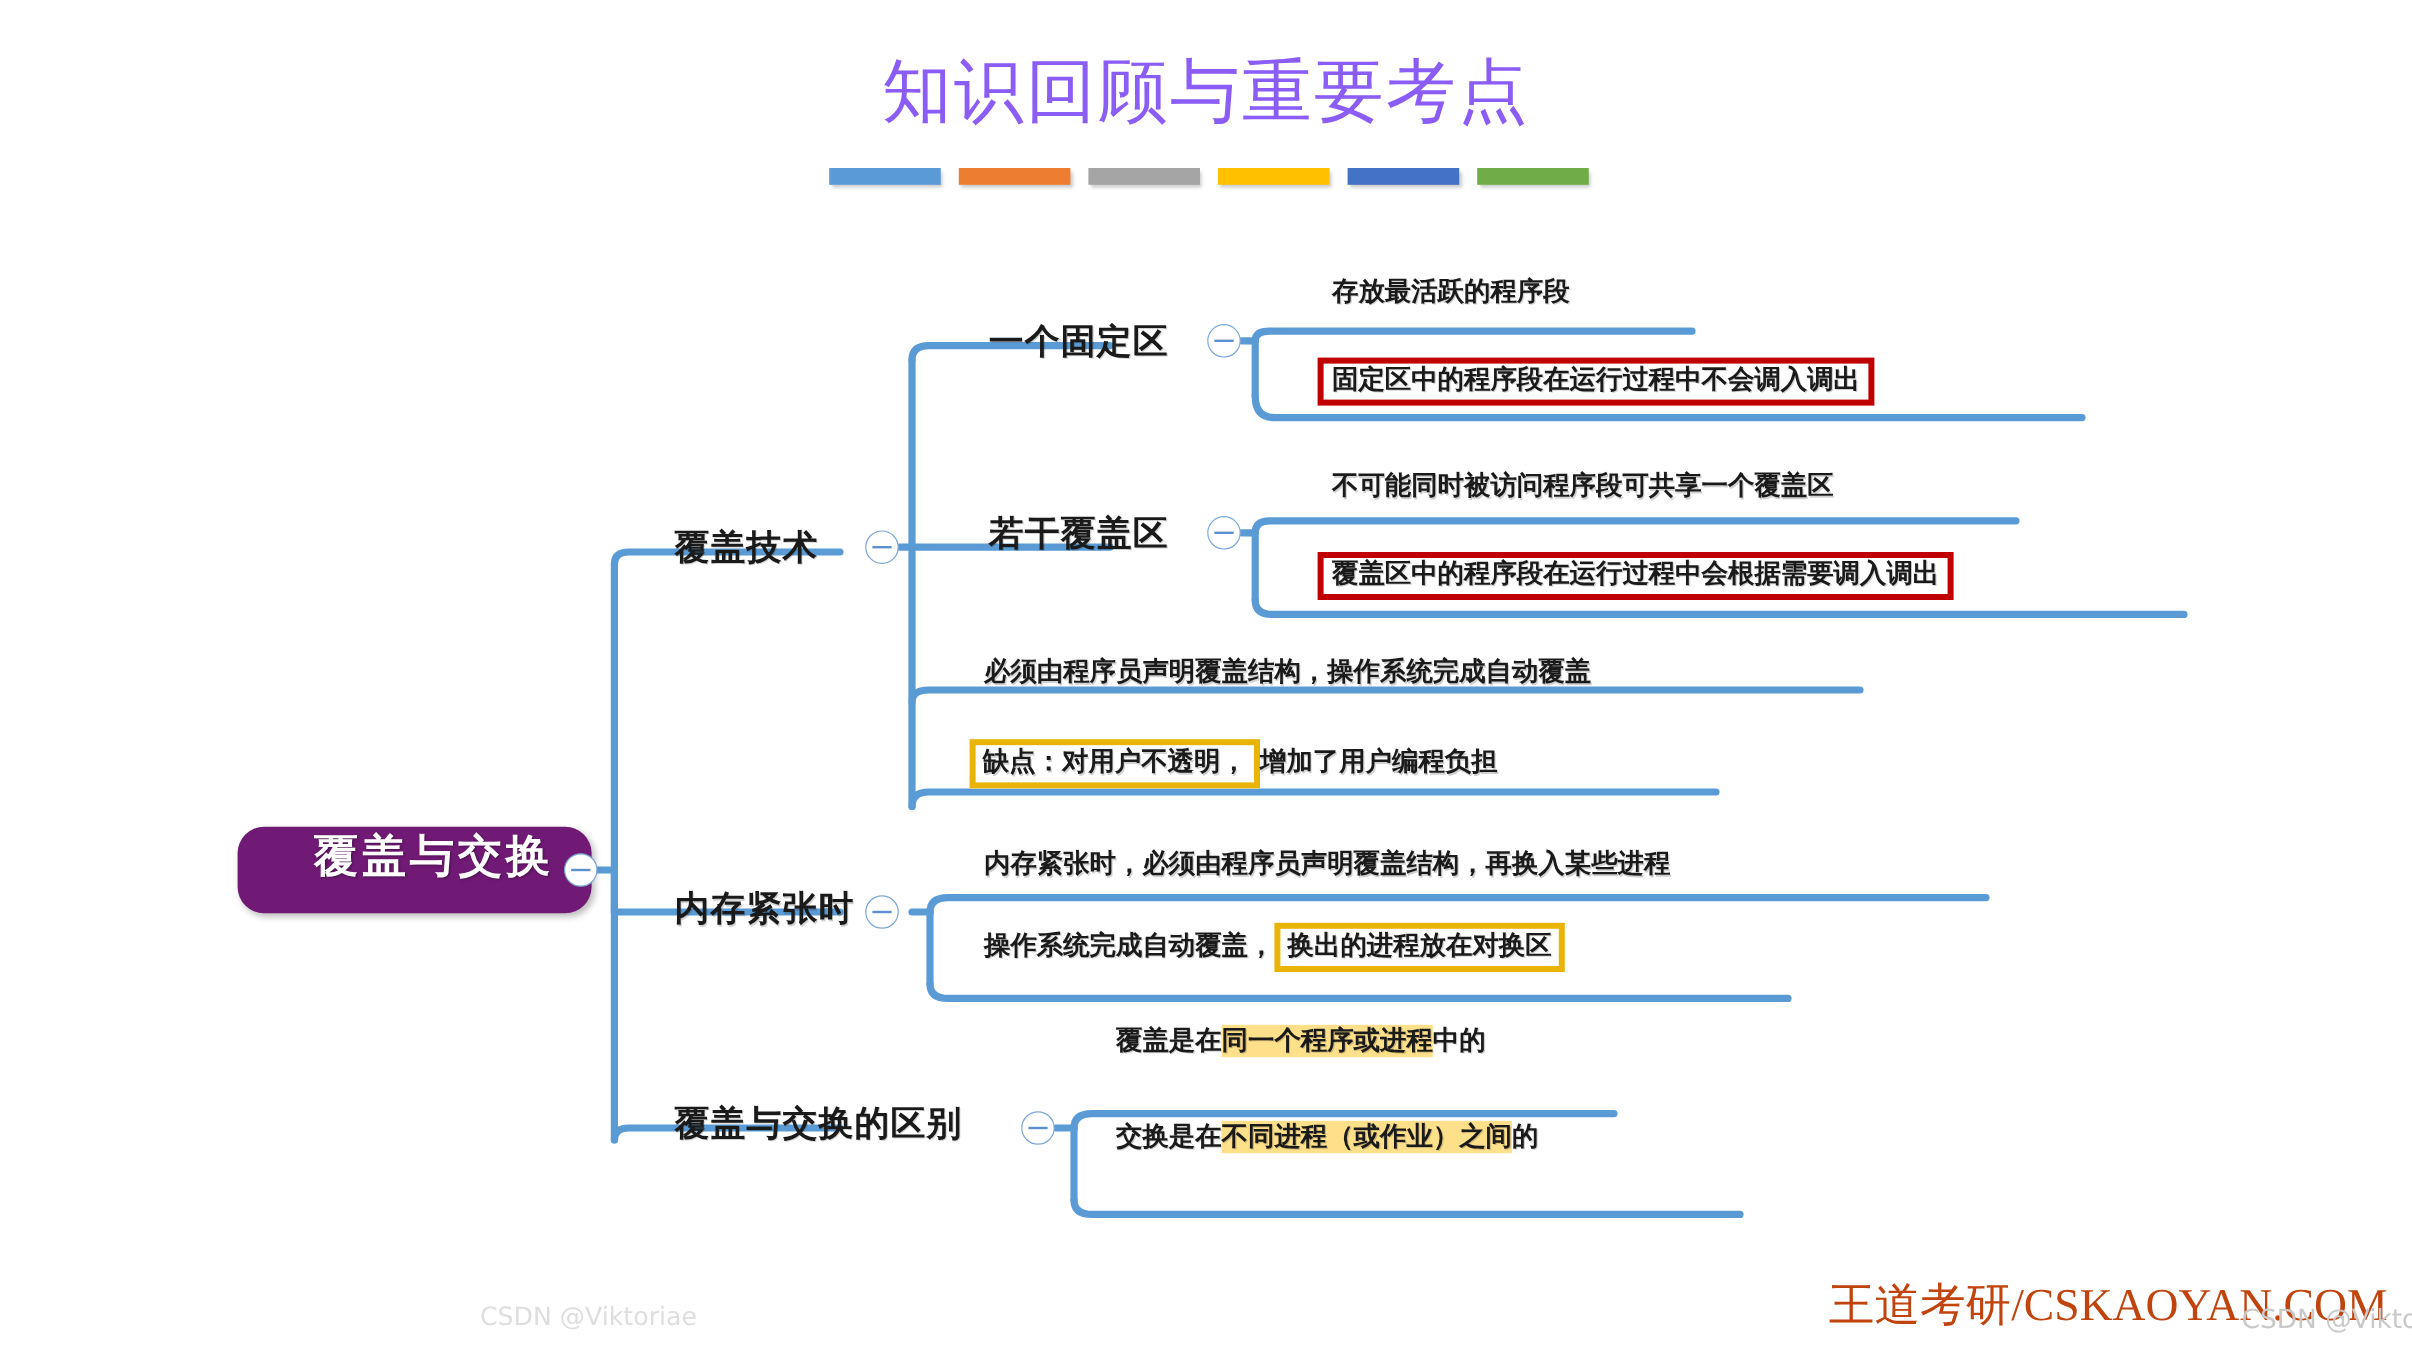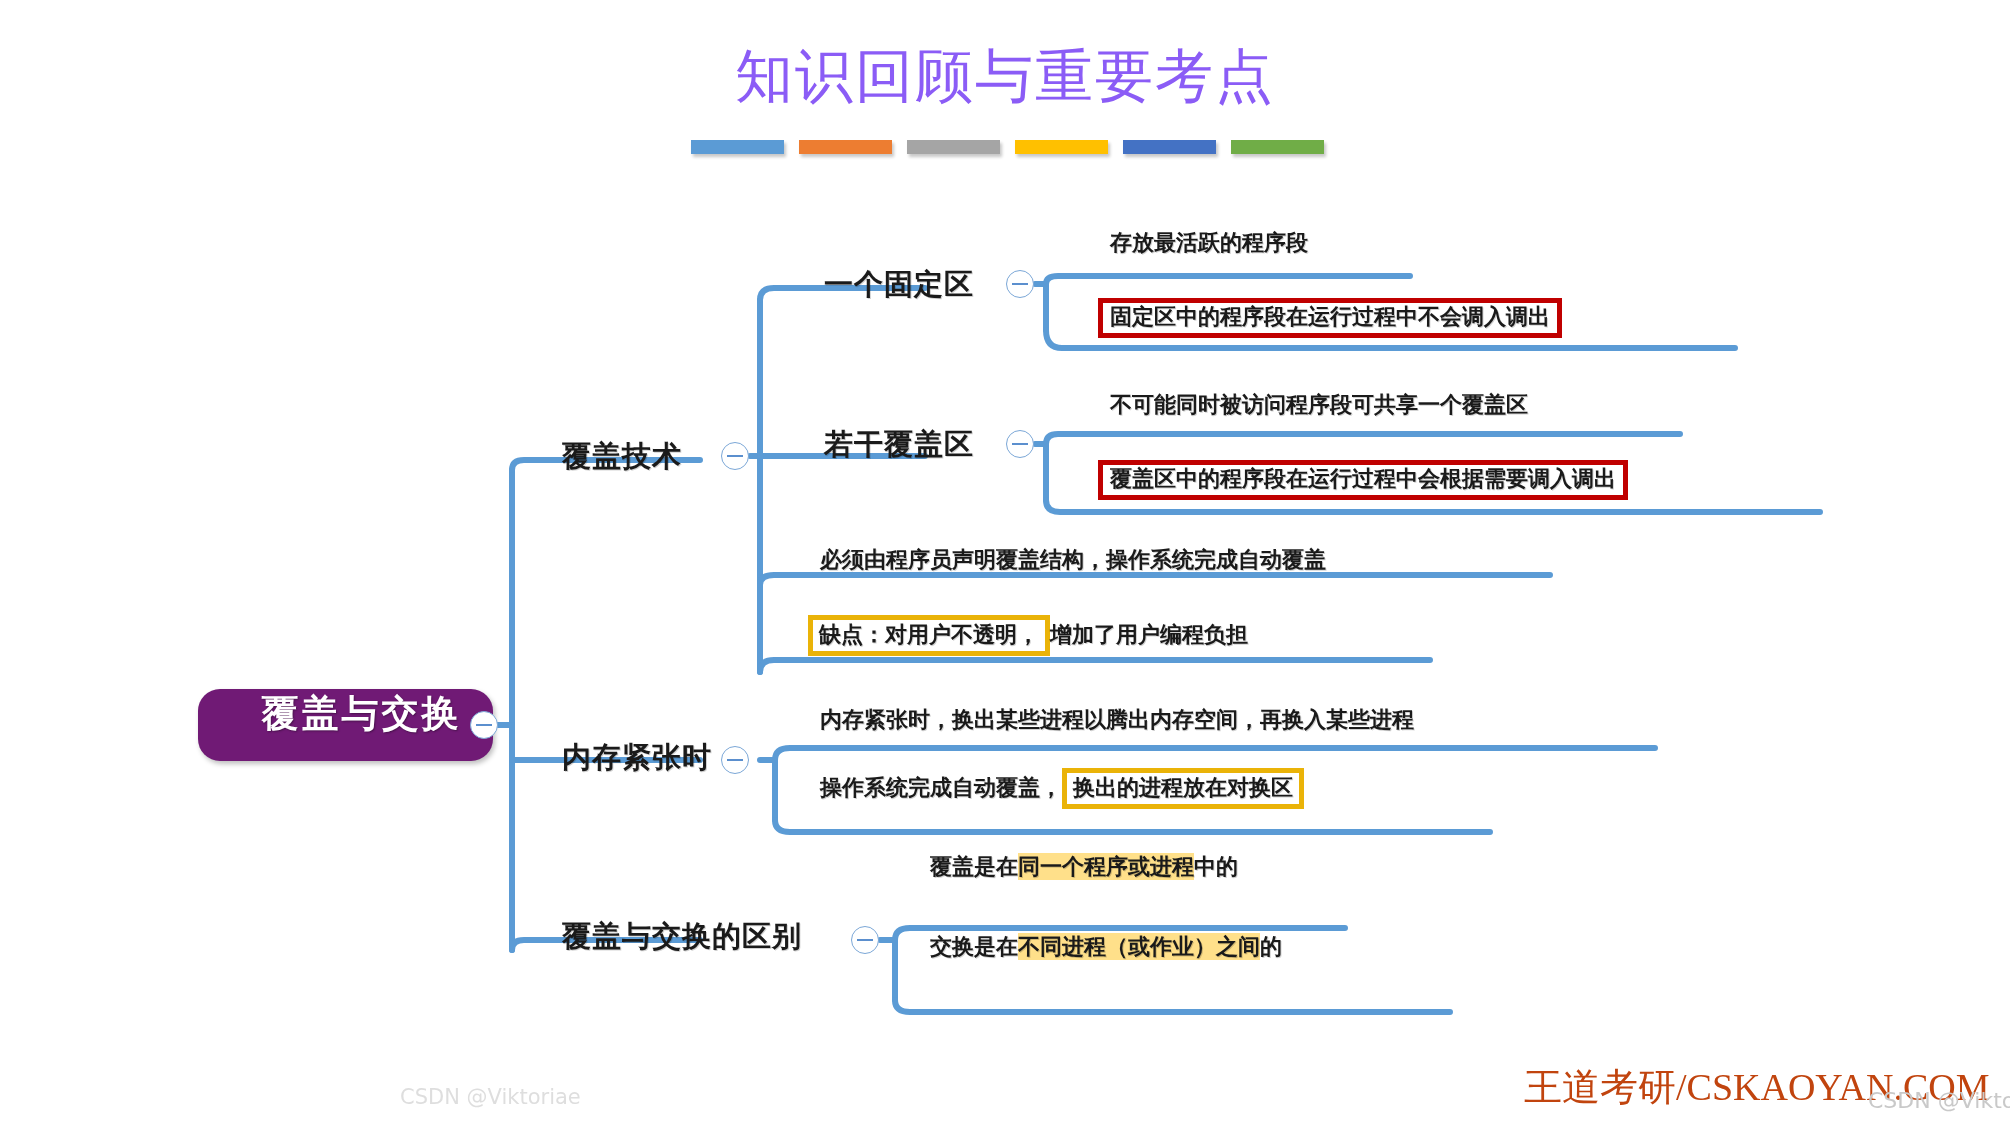--- a/index.html
+++ b/index.html
@@ -190,21 +190,21 @@
   <div class="node leaf" style="left:1098px;top:460px;">
     <span class="redbox">覆盖区中的程序段在运行过程中会根据需要调入调出</span>
   </div>
 
   <div class="node leaf" style="left:820px;top:545px;">必须由程序员声明覆盖结构，操作系统完成自动覆盖</div>
 
   <div class="node leaf" style="left:808px;top:620px;">
     <span class="redbox-part">缺点：对用户不透明，</span><span>增加了用户编程负担</span>
   </div>
 
-  <div class="node leaf" style="left:820px;top:705px;">内存紧张时，换出某些进程以腾出内存空间，再换入某些进程</div>
+  <div class="node leaf" style="left:820px;top:705px;">内存紧张时，必须由程序员声明覆盖结构，再换入某些进程</div>
 
   <div class="node leaf" style="left:820px;top:773px;">
     <span>操作系统完成自动覆盖，</span><span class="redbox-part">换出的进程放在对换区</span>
   </div>
 
   <div class="node leaf" style="left:930px;top:852px;">
     <span>覆盖是在</span><span class="hl">同一个程序或进程</span><span>中的</span>
   </div>
 
   <div class="node leaf" style="left:930px;top:932px;">

